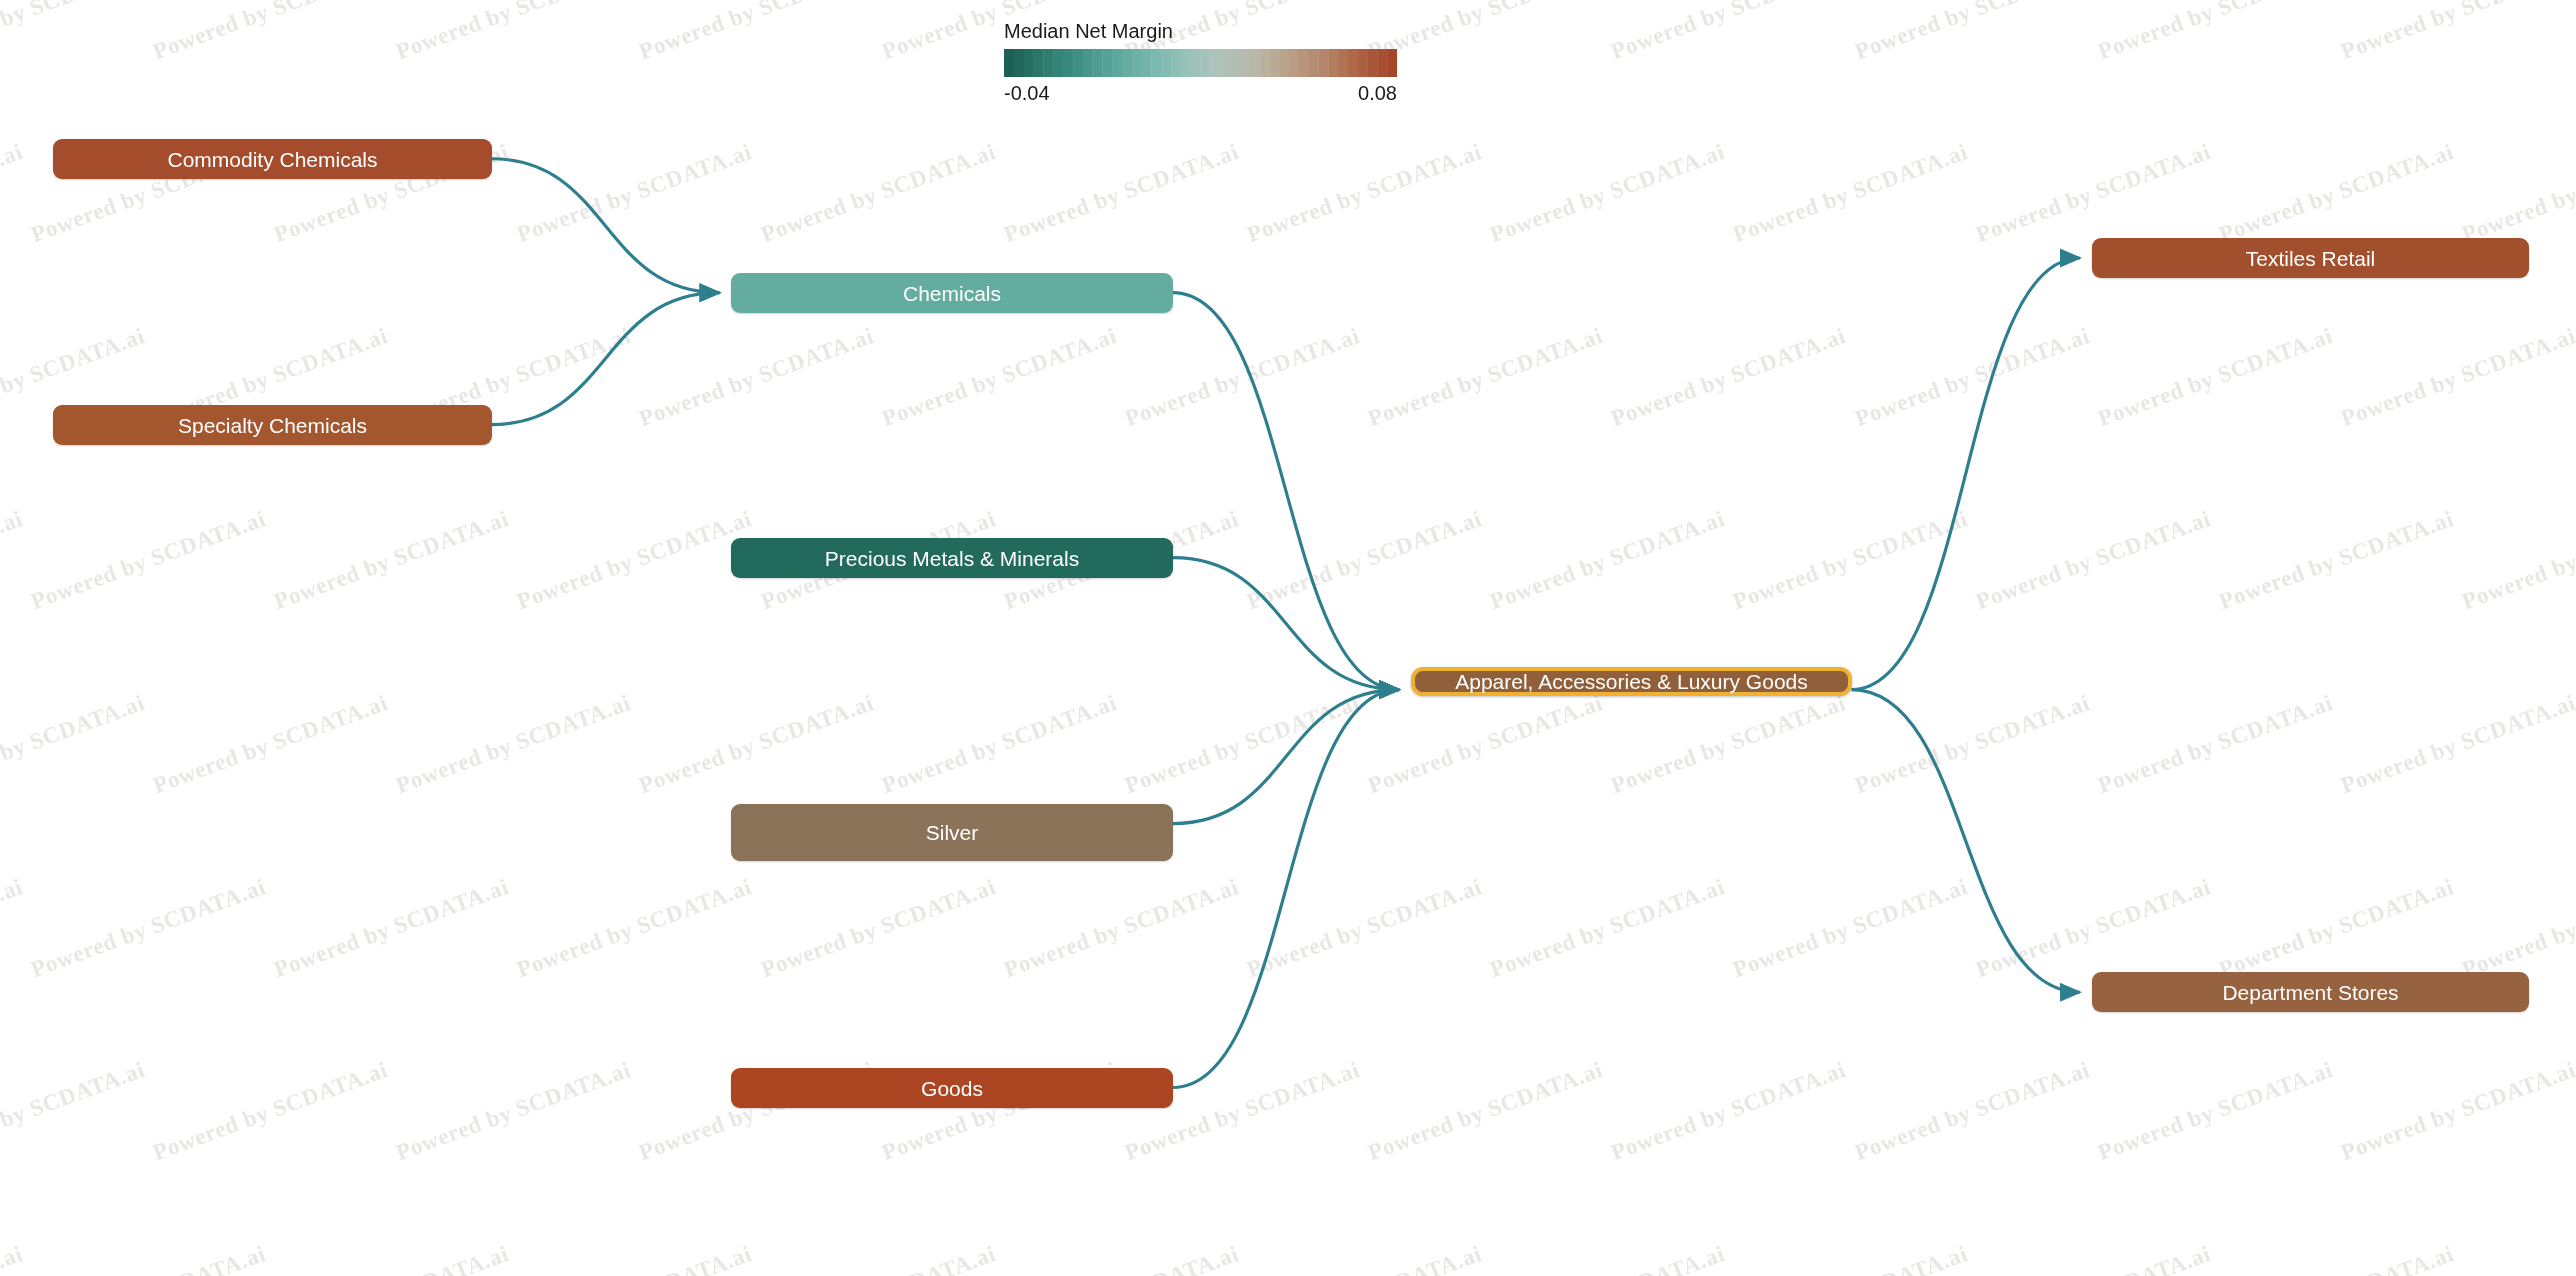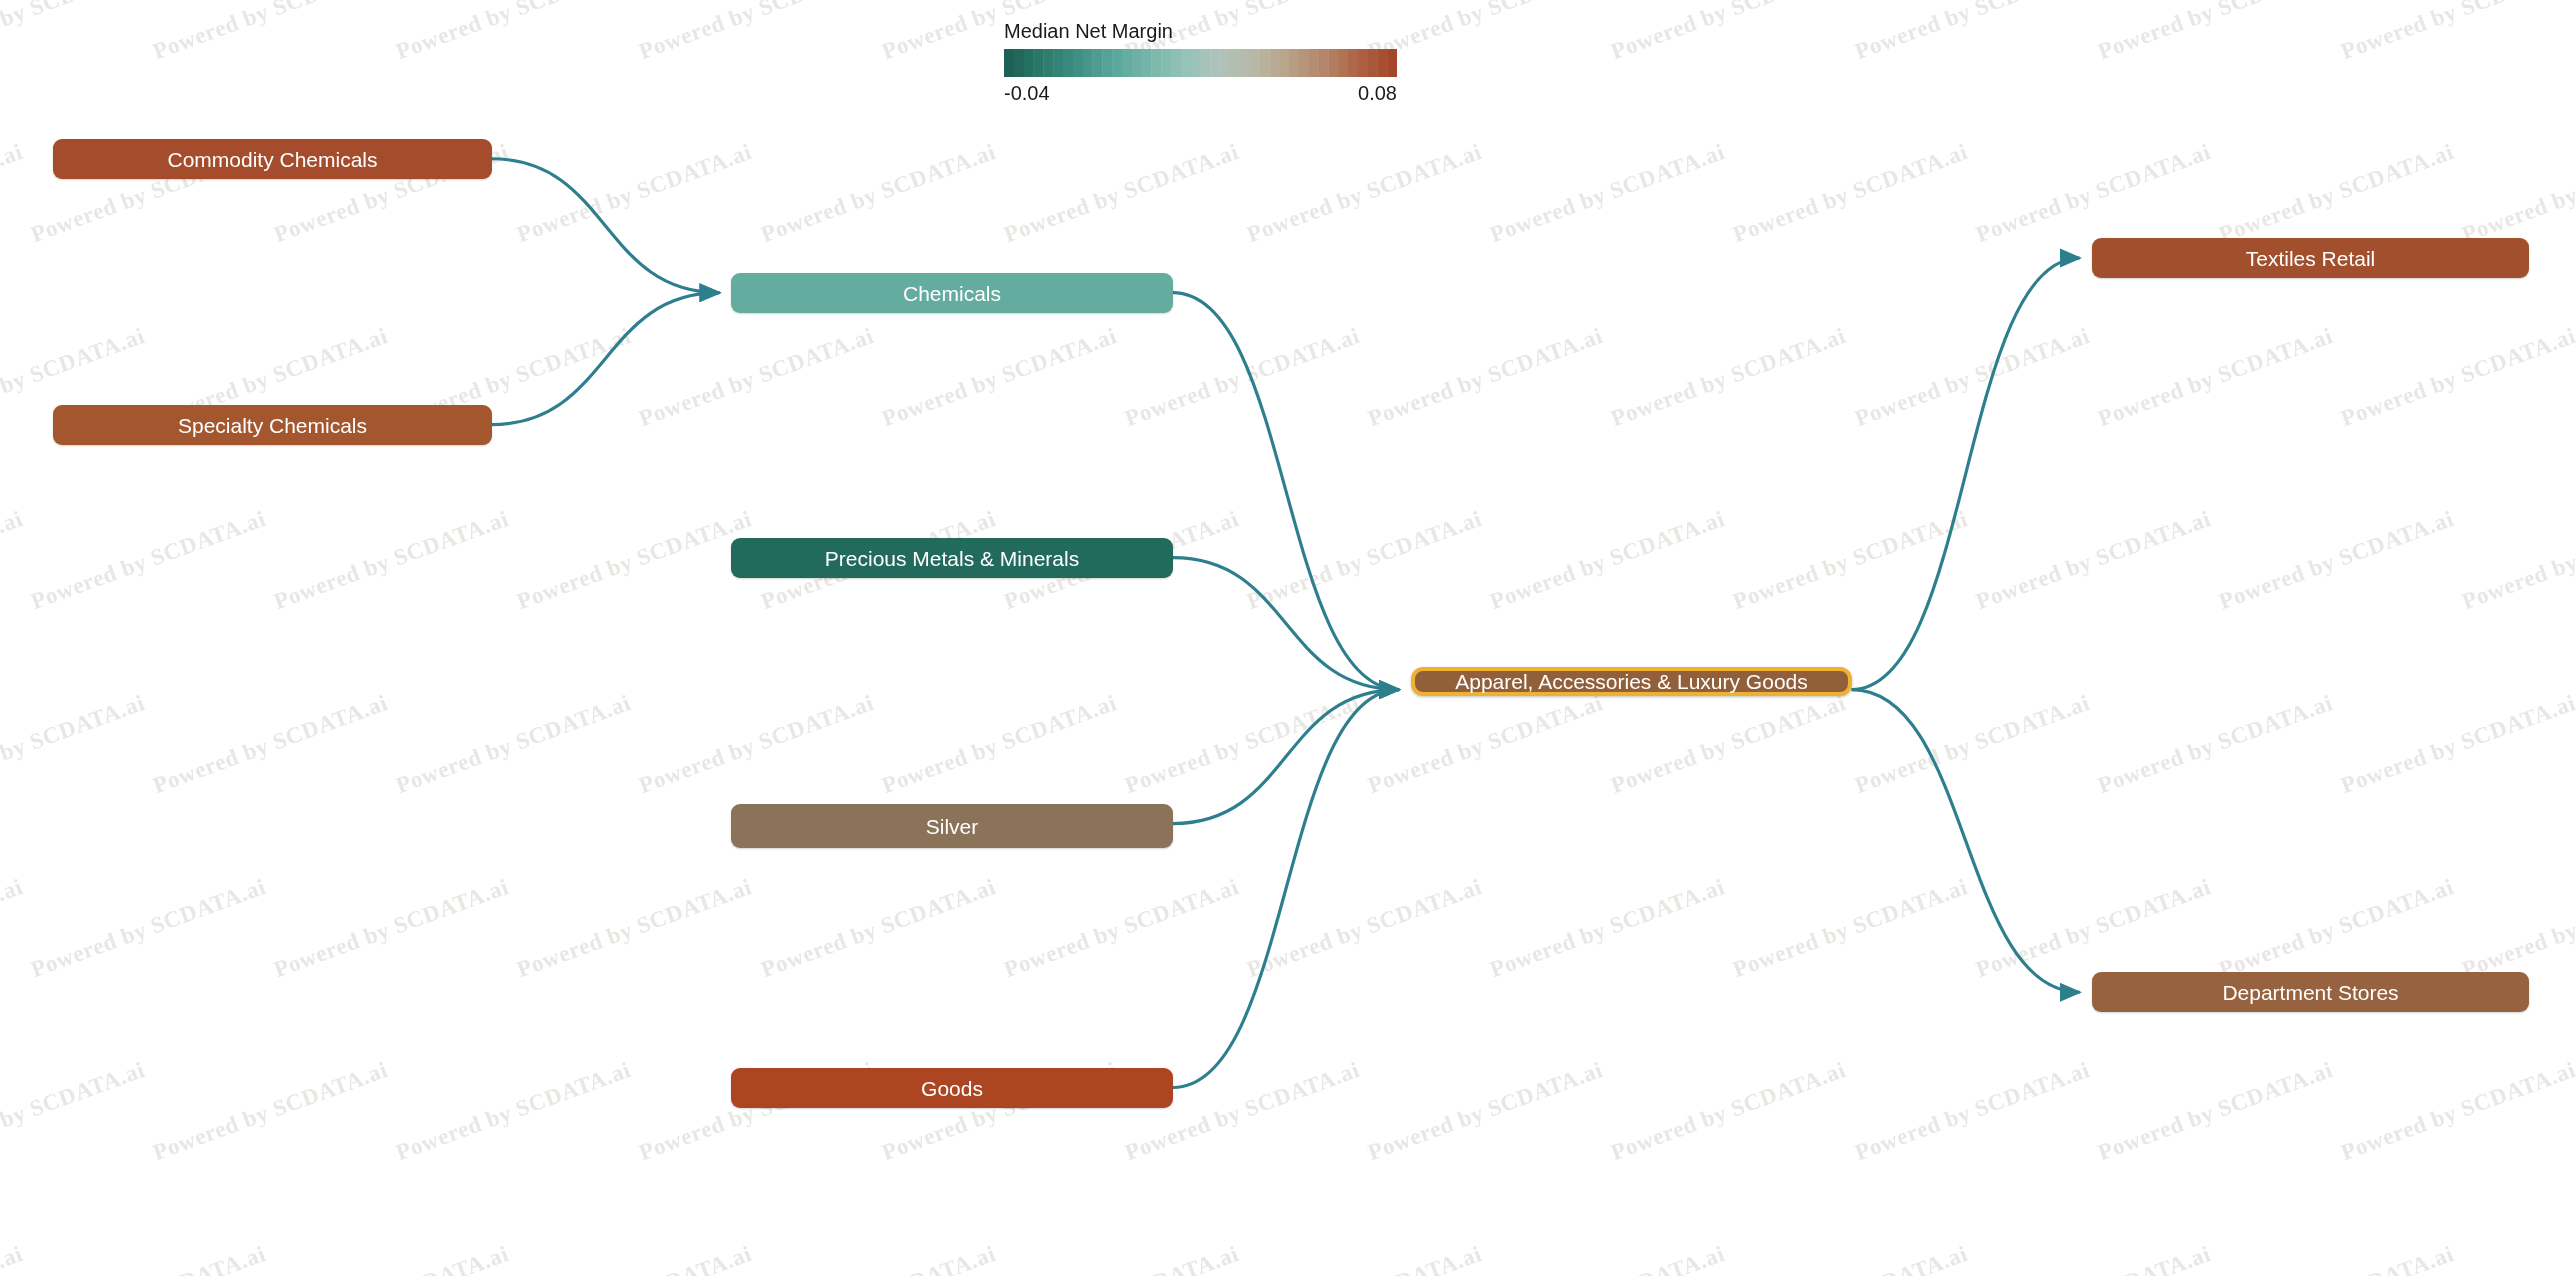--- a/index.html
+++ b/index.html
@@ -275,21 +275,21 @@
       </div>
       <div class="node" style="left: 53px; top: 405px; width: 439px; height: 40px; background: rgb(164, 86, 47);">
         <span>Specialty Chemicals</span>
       </div>
       <div class="node" style="left: 731px; top: 273px; width: 442px; height: 40px; background: rgb(99, 172, 159);">
         <span>Chemicals</span>
       </div>
       <div class="node" style="left: 731px; top: 538px; width: 442px; height: 40px; background: rgb(34, 107, 92);">
         <span>Precious Metals &amp; Minerals</span>
       </div>
-      <div class="node" style="left: 731px; top: 804px; width: 442px; height: 44px; background: rgb(138, 115, 88);">
+      <div class="node" style="left: 731px; top: 804px; width: 442px; height: 57px; background: rgb(138, 115, 88);">
         <span>Silver</span>
       </div>
       <div class="node" style="left: 731px; top: 1068px; width: 442px; height: 40px; background: rgb(171, 69, 34);">
         <span>Goods</span>
       </div>
       <div class="node focus" style="left: 1411px; top: 667px; width: 441px; height: 29px; background: rgb(145, 96, 59); border-color: rgb(239, 177, 50);">
         <span>Apparel, Accessories &amp; Luxury Goods</span>
       </div>
       <div class="node" style="left: 2092px; top: 238px; width: 437px; height: 40px; background: rgb(162, 79, 45);">
         <span>Textiles Retail</span>

